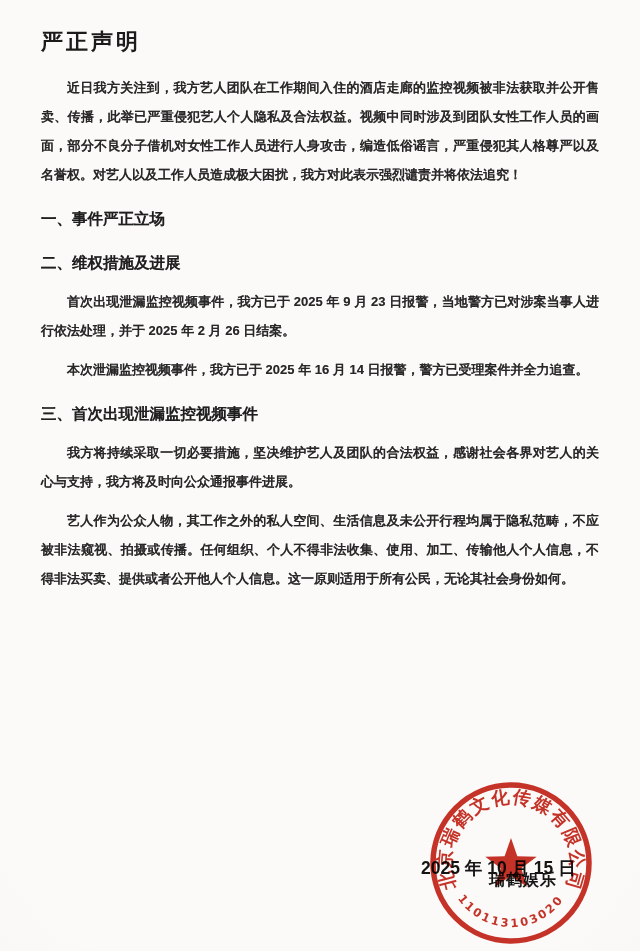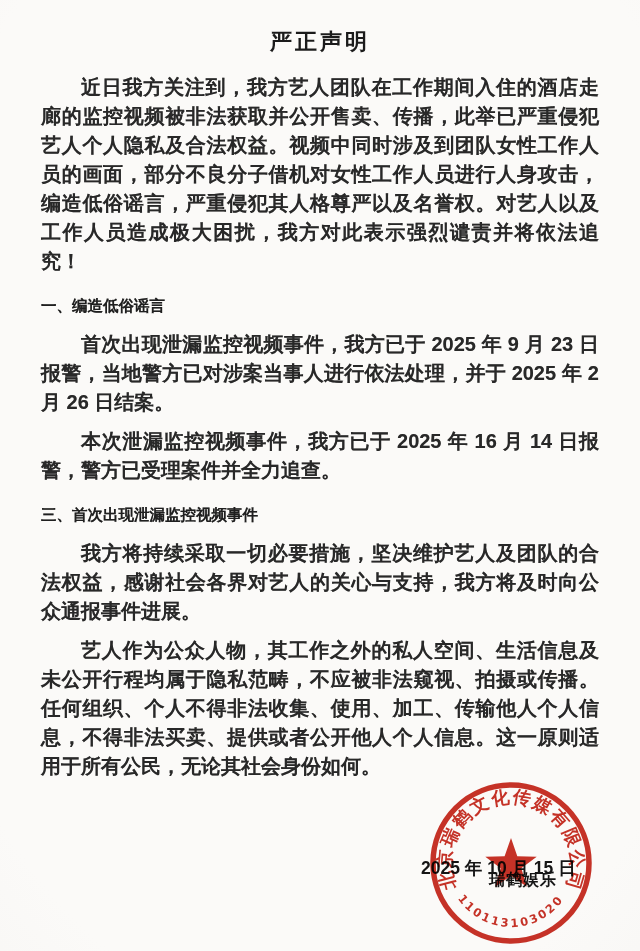--- a/index.html
+++ b/index.html
@@ -6,26 +6,25 @@
   .page{
     position:relative;
     width:640px;height:951px;
     background:radial-gradient(120% 115% at 50% 45%, #fbfaf8 55%, #f0efec 100%);
     font-family:"Liberation Sans", sans-serif;
     color:#242424;
     overflow:hidden;
   }
   .doc{padding:0 41px;}
   .title{
-    text-align:center;
     font-size:22px;font-weight:bold;letter-spacing:3px;
     margin:27px 0 16px;color:#1b1b1b;
   }
   .para{
-    font-size:20px;line-height:29px;font-weight:bold;
+    font-size:13px;line-height:29px;font-weight:bold;
     text-align:justify;text-indent:2em;
     margin:10px 0;color:#282828;
     text-shadow:0 0 .6px rgba(40,40,40,.45);
   }
   .heading{
     font-size:15.5px;line-height:29px;font-weight:bold;
     margin:15px 0 4px;color:#1f1f1f;
     text-shadow:0 0 .6px rgba(30,30,30,.5);
   }
   .sig-name{
@@ -47,22 +46,23 @@
 </head>
 <body>
 
 <div class="page">
   <div class="doc">
 
     <div class="title">严正声明</div>
 
     <p class="para">近日我方关注到，我方艺人团队在工作期间入住的酒店走廊的监控视频被非法获取并公开售卖、传播，此举已严重侵犯艺人个人隐私及合法权益。视频中同时涉及到团队女性工作人员的画面，部分不良分子借机对女性工作人员进行人身攻击，编造低俗谣言，严重侵犯其人格尊严以及名誉权。对艺人以及工作人员造成极大困扰，我方对此表示强烈谴责并将依法追究！</p>
 
-    <div class="heading">一、编造低俗谣言</div>
+    <div class="heading">一、事件严正立场</div>
 
+    <div class="heading">二、维权措施及进展</div>
     <p class="para">首次出现泄漏监控视频事件，我方已于 2025 年 9 月 23 日报警，当地警方已对涉案当事人进行依法处理，并于 2025 年 2 月 26 日结案。</p>
     <p class="para">本次泄漏监控视频事件，我方已于 2025 年 16 月 14 日报警，警方已受理案件并全力追查。</p>
 
     <div class="heading">三、首次出现泄漏监控视频事件</div>
     <p class="para">我方将持续采取一切必要措施，坚决维护艺人及团队的合法权益，感谢社会各界对艺人的关心与支持，我方将及时向公众通报事件进展。</p>
 
     <p class="para">艺人作为公众人物，其工作之外的私人空间、生活信息及未公开行程均属于隐私范畴，不应被非法窥视、拍摄或传播。任何组织、个人不得非法收集、使用、加工、传输他人个人信息，不得非法买卖、提供或者公开他人个人信息。这一原则适用于所有公民，无论其社会身份如何。</p>
   </div>
 
   <div class="sig-name">瑞鹤娱乐</div>

